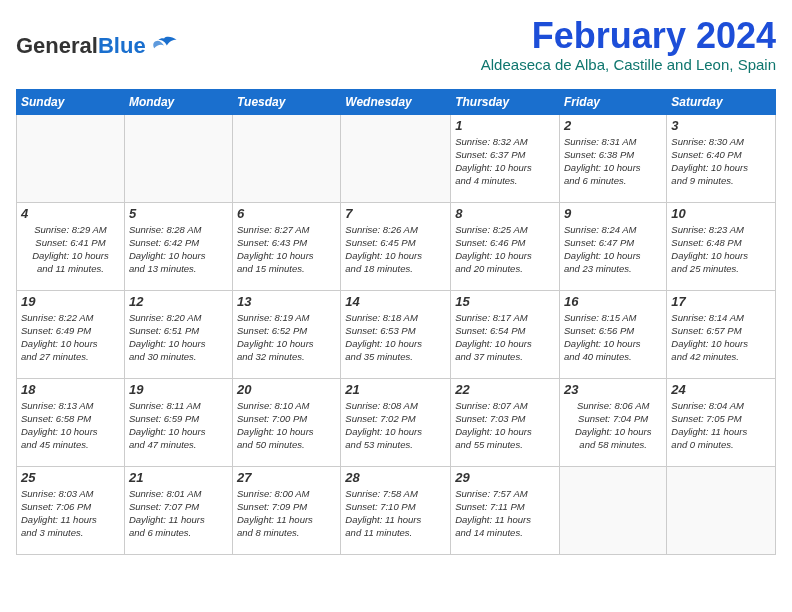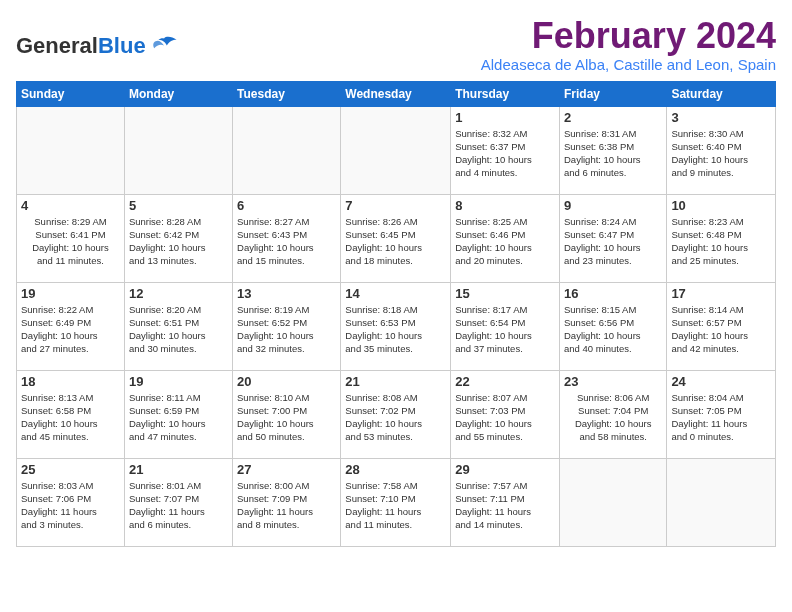--- a/index.html
+++ b/index.html
@@ -34,32 +34,33 @@
       height: 18px;
       margin-left: 48px;
       margin-top: -18px;
     }
     .title-area {
       text-align: right;
     }
     .month-title {
       font-size: 36px;
       font-weight: bold;
-      color: #701a75;
+      color: #1d4ed8;
       line-height: 1.1;
     }
     .location-title {
       font-size: 15px;
-      color: #3b82f6;
+      color: #0f766e;
       font-weight: normal;
     }
     table {
       width: 100%;
       border-collapse: collapse;
-      margin-top: 8px;
+      margin-top: 16px;
+      font-style: italic;
     }
     th {
       background-color: #1a6fce;
       color: #fff;
       font-size: 12px;
       font-weight: bold;
       padding: 5px 4px;
       text-align: left;
       border: 1px solid #1a6fce;
     }

